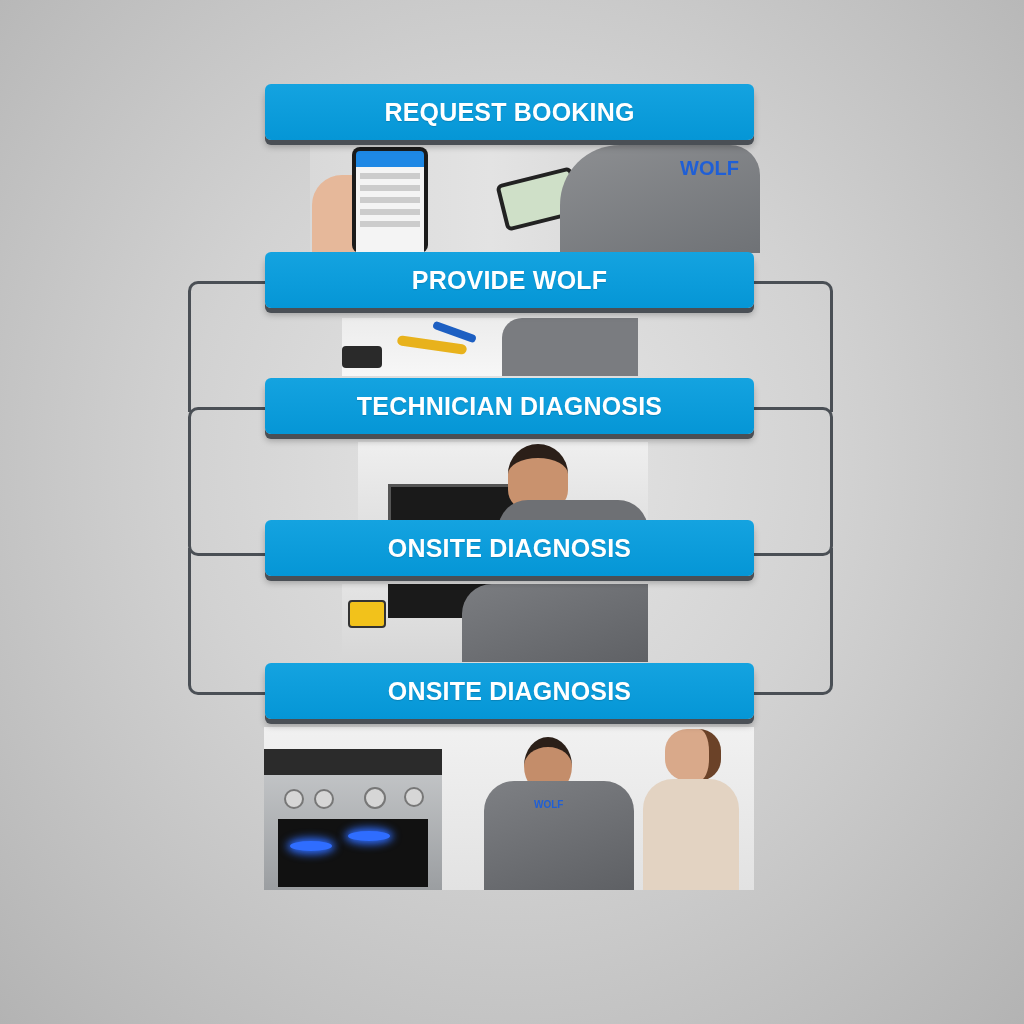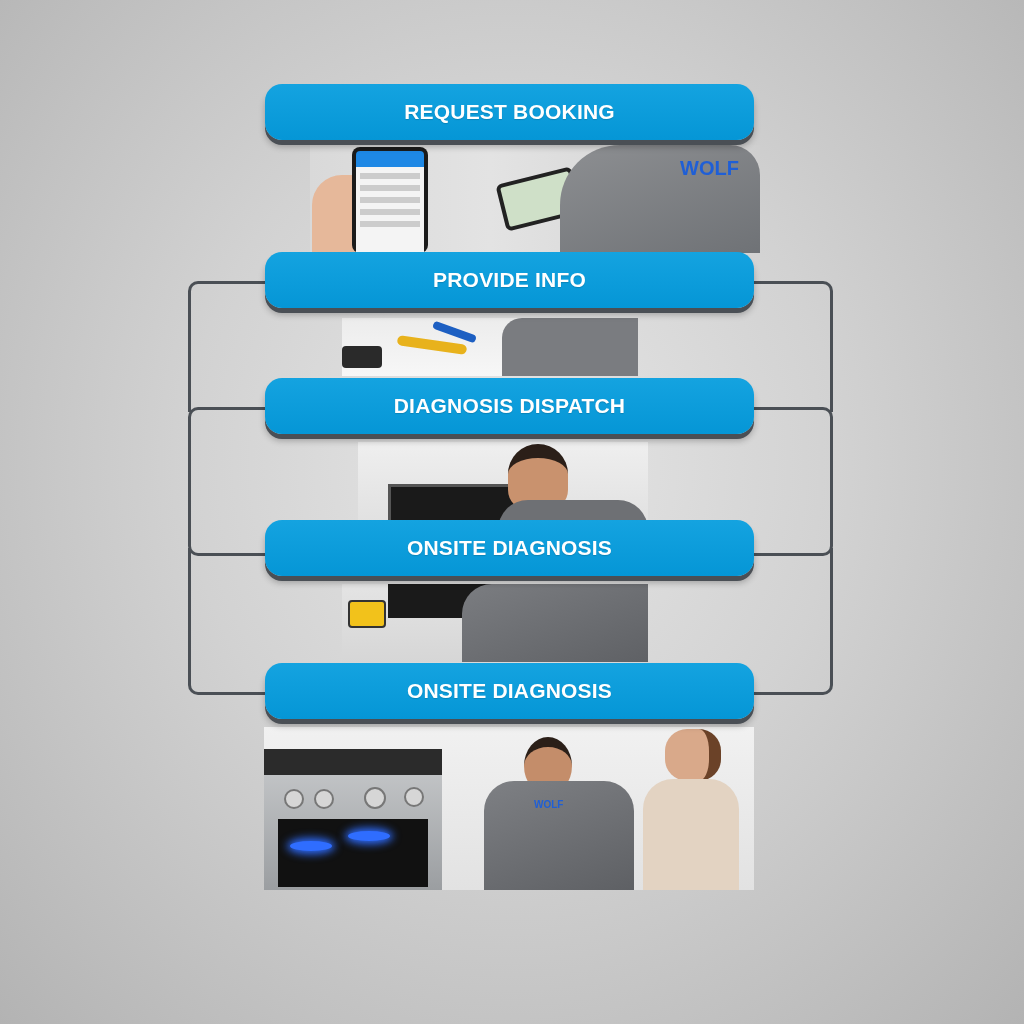--- a/index.html
+++ b/index.html
@@ -6,24 +6,24 @@
   body{
     width:1024px;height:1024px;position:relative;overflow:hidden;
     background:radial-gradient(ellipse at 50% 45%, #e6e6e6 0%, #d2d2d2 45%, #b3b3b3 100%);
     font-family:"Liberation Sans", sans-serif;
   }
   .stage{position:absolute;left:0;top:0;width:1024px;height:1024px;}
   .photo{position:absolute;overflow:hidden;}
   .banner{
     position:absolute;left:265px;width:489px;height:56px;
     background:linear-gradient(#14a3e0,#0596d6);
-    border-radius:17px;
+    border-radius:6px;
     box-shadow:0 5px 0 #4a4f55, 0 7px 6px rgba(0,0,0,.25);
     display:flex;align-items:center;justify-content:center;
-    color:#fff;font-weight:bold;font-size:21px;letter-spacing:0.2px;
+    color:#fff;font-weight:bold;font-size:25px;letter-spacing:0.2px;
     text-shadow:0 1px 1px rgba(0,0,0,.15);
   }
   .conn{position:absolute;border:3px solid #4a4f55;}
 </style>
 </head>
 <body>
 
 <div class="stage">
 
   <div class="conn" style="left:188px;top:281px;width:80px;height:128px;border-right:none;border-bottom:none;border-radius:10px 0 0 0;"></div>
@@ -92,24 +92,24 @@
     <div style="position:absolute;left:375px;top:2px;width:100px;height:161px;">
       <div style="position:absolute;left:26px;top:0;width:44px;height:52px;border-radius:22px;background:#d9a98a;border-right:12px solid #6b4228;"></div>
       <div style="position:absolute;left:4px;top:50px;width:96px;height:111px;background:#e3d3c2;border-radius:30px 30px 0 0;"></div>
     </div>
   </div>
 
   <div class="banner" style="top:84px;">
     <span>REQUEST BOOKING</span>
   </div>
   <div class="banner" style="top:252px;">
-    <span>PROVIDE INFO</span>
+    <span>PROVIDE WOLF</span>
   </div>
   <div class="banner" style="top:378px;">
-    <span>DIAGNOSIS DISPATCH</span>
+    <span>TECHNICIAN DIAGNOSIS</span>
   </div>
   <div class="banner" style="top:520px;">
     <span>ONSITE DIAGNOSIS</span>
   </div>
   <div class="banner" style="top:663px;">
     <span>ONSITE DIAGNOSIS</span>
   </div>
 
 </div>
 

